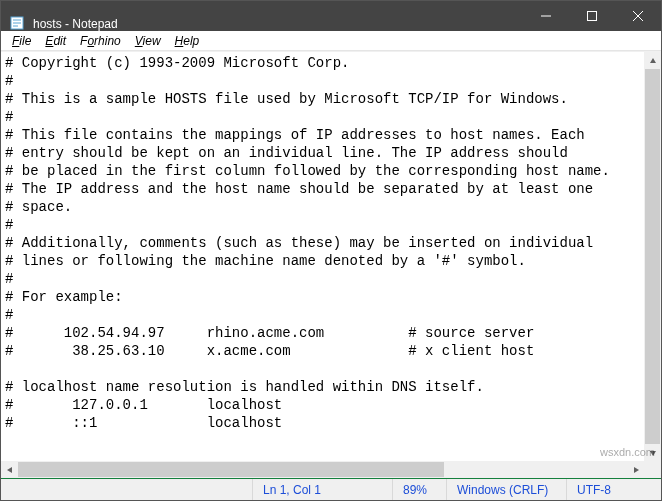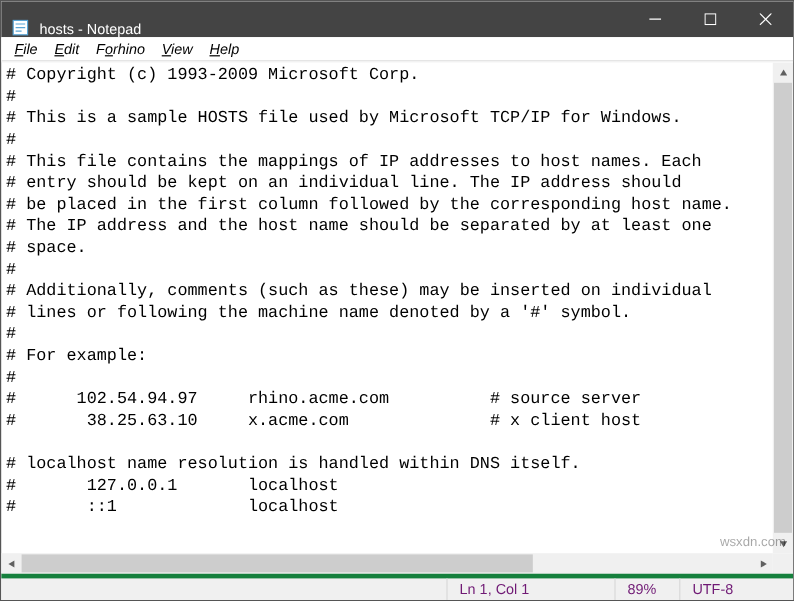--- a/index.html
+++ b/index.html
@@ -96,24 +96,24 @@
       position:absolute; left:1px; right:1px; top:0; height:100%;
       background:#cdcdcd;
     }
     .sb-thumb-h {
       position:absolute; top:1px; bottom:1px; left:0; width:70%;
       background:#cdcdcd;
     }
     .statusbar {
       height: 22px;
       background: #f0f0f0;
-      border-top: 4px solid #15803d;
-      display: flex;
-      font-size: 12px;
-      color: #701a75;
+      border-top: 1px solid #15803d;
+      display: flex;
+      font-size: 12px;
+      color: #1d4ed8;
     }
     .statusbar .cell {
       border-left: 1px solid #d9d9d9;
       padding: 2px 10px;
       display:flex; align-items:center;
       white-space: nowrap;
     }
     .statusbar .spacer { flex:1; border-left: none; }
     .watermark {
       position: absolute;
@@ -221,14 +221,15 @@
   </div>
   <div class="sb-corner"></div>
 
   <div class="watermark">wsxdn.com</div>
 </div>
 
 <div class="statusbar">
   <div class="spacer"></div>
   <div class="cell" style="width:140px">Ln 1, Col 1</div>
   <div class="cell" style="width:54px">89%</div>
+  <div class="cell" style="width:120px">Windows (CRLF)</div>
   <div class="cell" style="width:95px">UTF-8</div>
 </div>
 
 </body></html>

